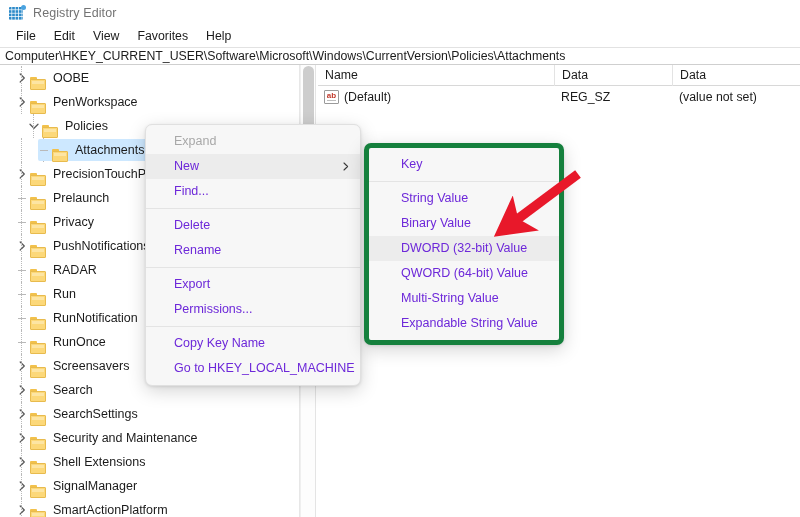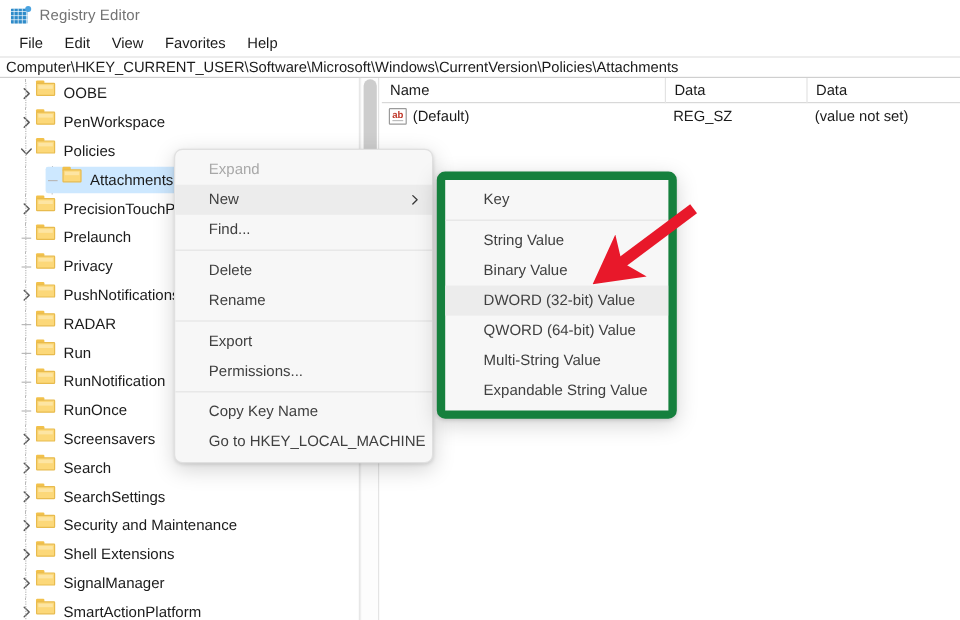--- a/index.html
+++ b/index.html
@@ -85,21 +85,21 @@
     width: 300px; height: 452px;
     background: #ffffff;
     overflow: hidden;
     border-right: 1px solid #e7e7e7;
   }
   #tree-inner { position: absolute; left: 0; top: 1px; width: 300px; }
 
   .tree-row {
     position: relative;
     height: 24px;
-    display: flex; align-items: flex-start;
+    display: flex; align-items: flex-end;
     white-space: nowrap;
     font-size: 12.5px; color: #1b1b1b;
   }
   .tree-row .guide {
     position: absolute; top: 0; bottom: 0;
     border-left: 1px dotted #b9b9b9;
   }
   .chev {
     width: 16px; height: 24px;
     display: flex; align-items: center; justify-content: center;
@@ -221,21 +221,21 @@
     background: #f7f7f7;
     border: 1px solid #e0e0e0;
     border-radius: 7px;
     box-shadow: 0 5px 18px rgba(0,0,0,.17), 0 1px 3px rgba(0,0,0,.10);
     padding: 4px 0 4px 0;
     overflow: hidden;
   }
   .ctx-item {
     position: relative;
     height: 25px; line-height: 25px;
-    font-size: 12.5px; color: #404040;
+    font-size: 12.5px; color: #6d28d9;
     padding-left: 28px; padding-right: 12px;
     white-space: nowrap;
     cursor: default;
   }
   .ctx-item.disabled { color: #a8a8a8; }
   .ctx-item.highlight { background: #ececec; }
   .ctx-sep {
     height: 1px; margin: 4px 0 4px 0;
     background: #e4e4e4;
   }
@@ -243,21 +243,21 @@
     position: absolute; right: 11px; top: 0;
     height: 25px; display: flex; align-items: center;
     color: #444;
   }
 
   
   #sub-menu {
     position: absolute; left: 364px; top: 143px;
     width: 200px;
     background: #f7f7f7;
-    border: 7px solid #15803d;
+    border: 5px solid #15803d;
     border-radius: 7px;
     box-shadow: 0 5px 18px rgba(0,0,0,.17), 0 1px 3px rgba(0,0,0,.10);
     padding: 4px 0 4px 0;
     overflow: hidden;
   }
   #sub-menu .ctx-item { padding-left: 32px; }
 
   
   #red-arrow {
     position: absolute; left: 470px; top: 168px;
@@ -311,21 +311,21 @@
             <svg width="7" height="10" viewBox="0 0 7 10">
               <path d="M1.2,1 L5.3,5 L1.2,9" fill="none" stroke="#5a5a5a" stroke-width="1.25" stroke-linecap="round" stroke-linejoin="round"></path>
             </svg>
           </span>
           <span class="folder">
             <span class="tab"></span>
             <span class="body"></span>
           </span>
           <span class="tree-label">PenWorkspace</span>
         </div>
-        <div class="tree-row" style="padding-left: 14px;">
+        <div class="tree-row" style="padding-left: 14px; margin-left: 12px;">
           <div class="guide" style="left:21px"></div>
           <span class="chev">
             <svg width="10" height="7" viewBox="0 0 10 7">
               <path d="M1,1.2 L5,5.3 L9,1.2" fill="none" stroke="#5a5a5a" stroke-width="1.25" stroke-linecap="round" stroke-linejoin="round"></path>
             </svg>
           </span>
           <span class="folder">
             <span class="tab"></span>
             <span class="body"></span>
           </span>

